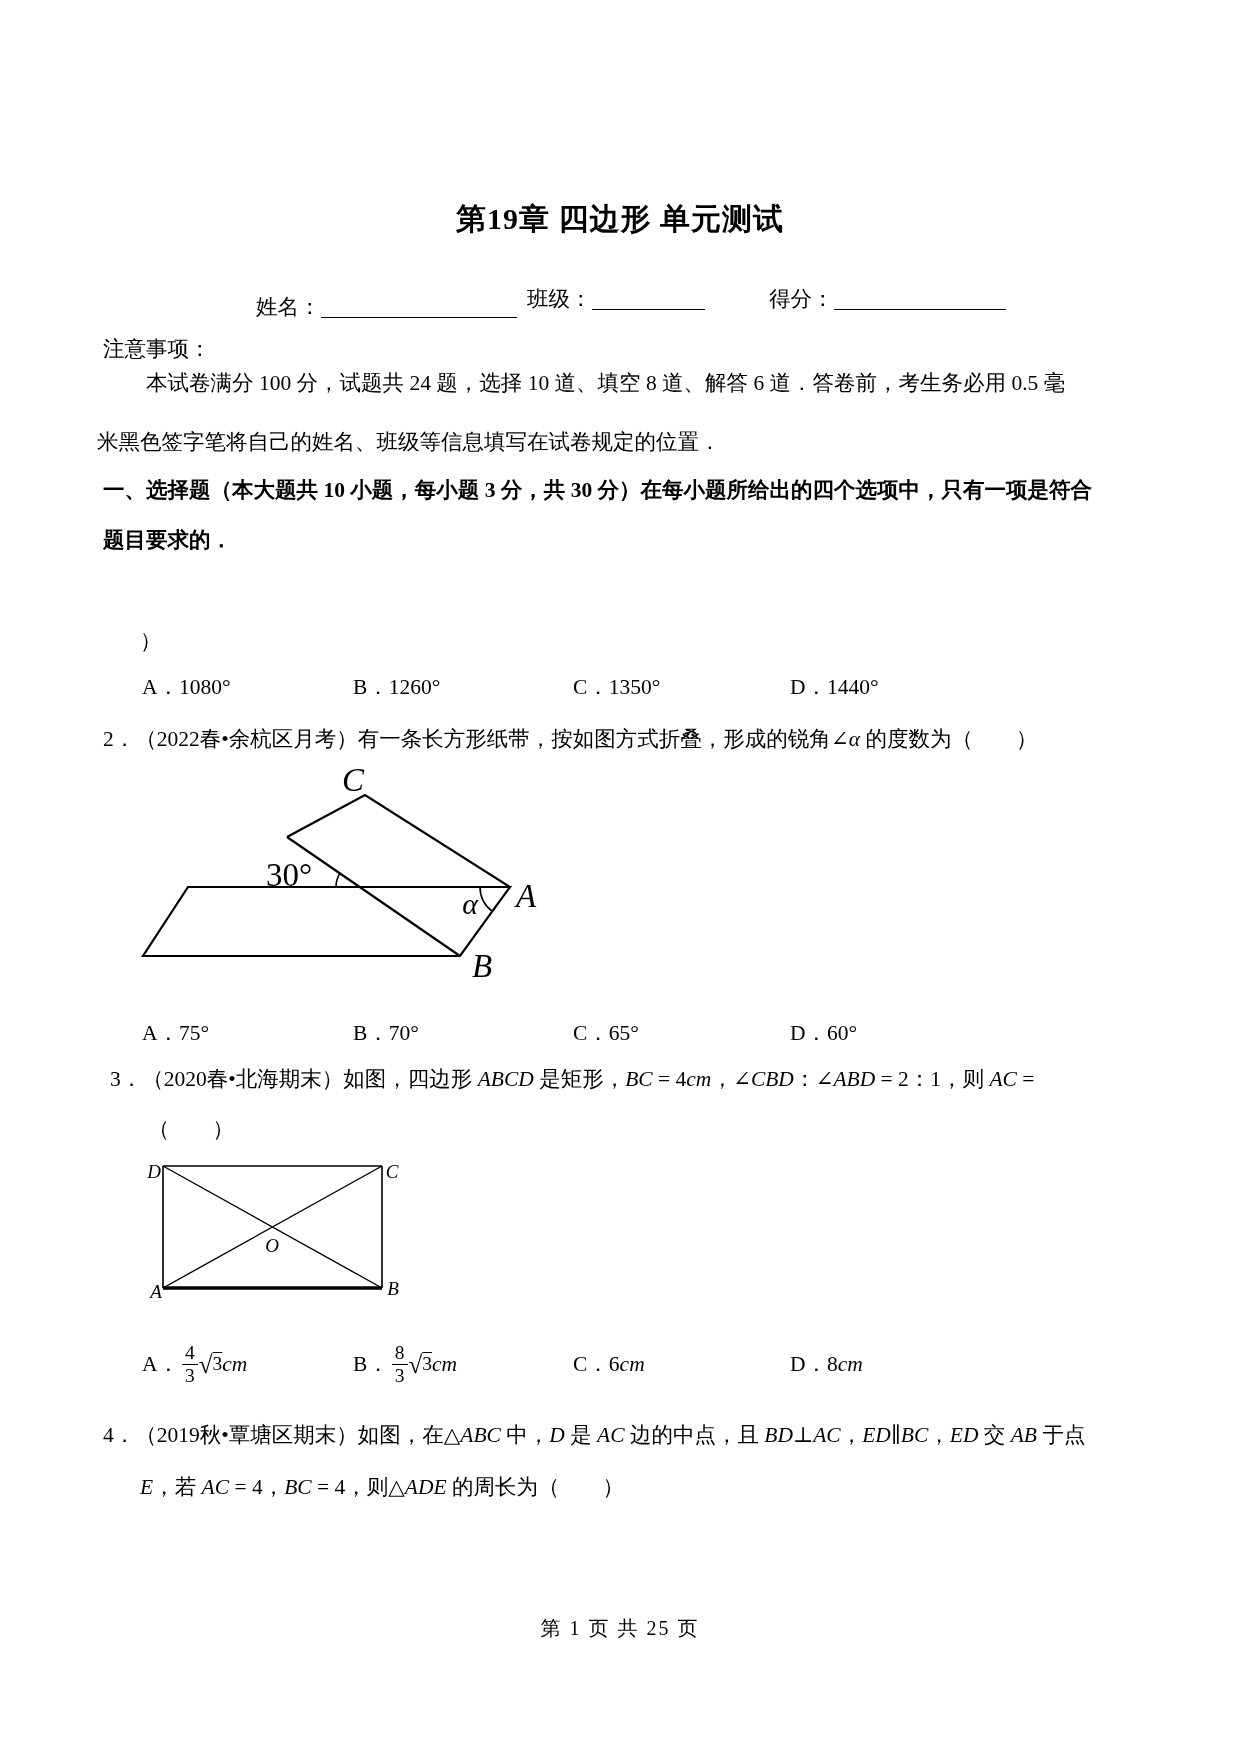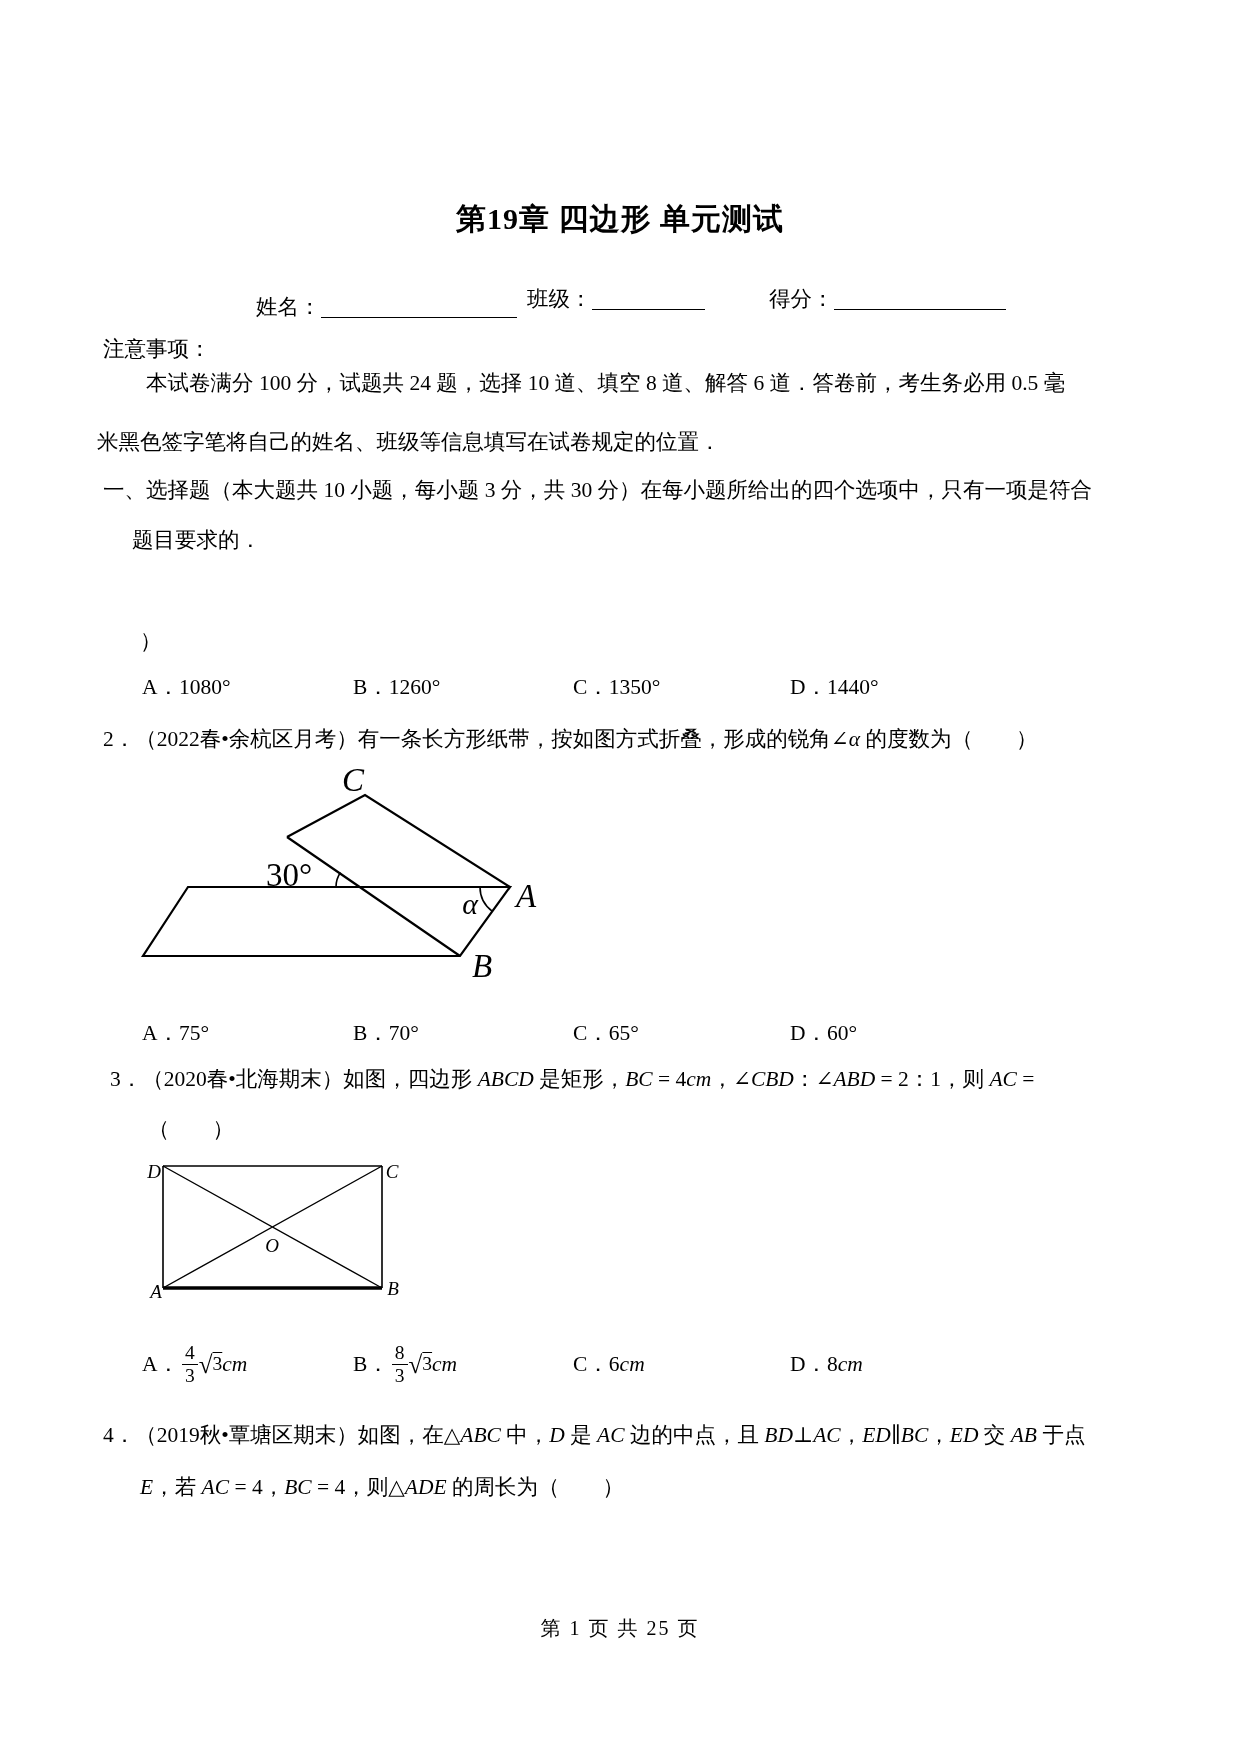--- a/index.html
+++ b/index.html
@@ -8,21 +8,21 @@
     width:1240px;height:1754px;
     margin:0 auto;
     background:#ffffff;
     color:#000;
     font-family:"Liberation Serif","DejaVu Serif",serif;
     font-size:21.5px;
     overflow:hidden;
   }
   .abs{position:absolute;white-space:nowrap;line-height:1.25;}
   .it{font-style:italic;}
-  .bold{font-weight:normal;}
+  .bold{font-weight:bold;}
   .center{left:0;width:100%;text-align:center;}
   .title{font-size:30px;font-weight:bold;letter-spacing:1px;}
   .blank{display:inline-block;border-bottom:1.8px solid #000;height:20px;vertical-align:-4px;}
   .optrow span.opt{position:absolute;top:0;}
   .opt-a{left:142px;} .opt-b{left:353px;} .opt-c{left:573px;} .opt-d{left:790px;}
   .fracrow{height:56px;}
   .fracrow .opt{display:inline-flex;align-items:center;height:56px;}
   .frac{display:inline-flex;flex-direction:column;align-items:center;font-size:19.5px;line-height:1.12;margin:0 1px 0 3px;}
   .frac .num{border-bottom:1.8px solid #000;padding:0 3px;}
   .sqrt{display:inline-flex;align-items:flex-end;}
@@ -47,21 +47,21 @@
   </div>
   <div class="abs" style="top:286px;left:769px;">
     <span>得分：</span><span class="blank" style="width:172px;"></span>
   </div>
 
   <div class="abs" style="top:336px;left:103px;">注意事项：</div>
   <div class="abs" style="top:370px;left:146px;">本试卷满分 100 分，试题共 24 题，选择 10 道、填空 8 道、解答 6 道．答卷前，考生务必用 0.5 毫</div>
   <div class="abs" style="top:429px;left:97px;">米黑色签字笔将自己的姓名、班级等信息填写在试卷规定的位置．</div>
 
   <div class="abs bold" style="top:477px;left:103px;">一、选择题（本大题共 10 小题，每小题 3 分，共 30 分）在每小题所给出的四个选项中，只有一项是符合</div>
-  <div class="abs bold" style="top:527px;left:103px;margin-left:29px;">题目要求的．</div>
+  <div class="abs bold" style="top:527px;left:103px;">题目要求的．</div>
 
   <div class="abs" style="top:628px;left:140px;">）</div>
   <div class="abs optrow" style="top:674px;left:0;width:1240px;height:30px;text-align:center;">
     <span class="opt opt-a">A．1080°</span>
     <span class="opt opt-b">B．1260°</span>
     <span class="opt opt-c">C．1350°</span>
     <span class="opt opt-d">D．1440°</span>
   </div>
 
   <div class="abs" style="top:726px;left:103px;"><span>2．（2022春•余杭区月考）有一条长方形纸带，按如图方式折叠，形成的锐角∠</span><span class="it">α</span><span> 的度数为（　　）</span></div>

